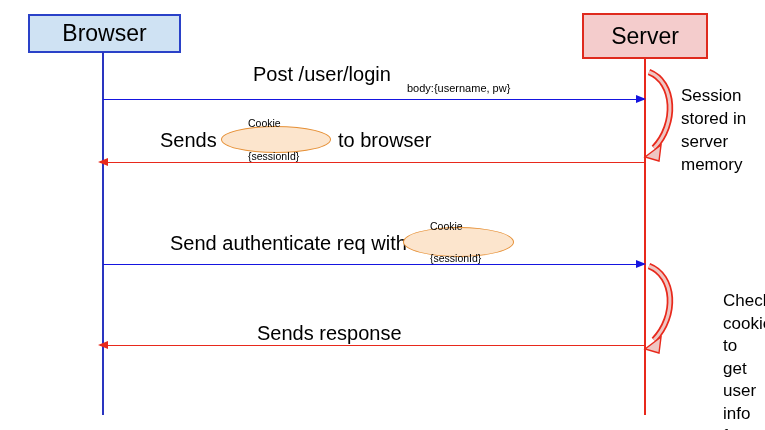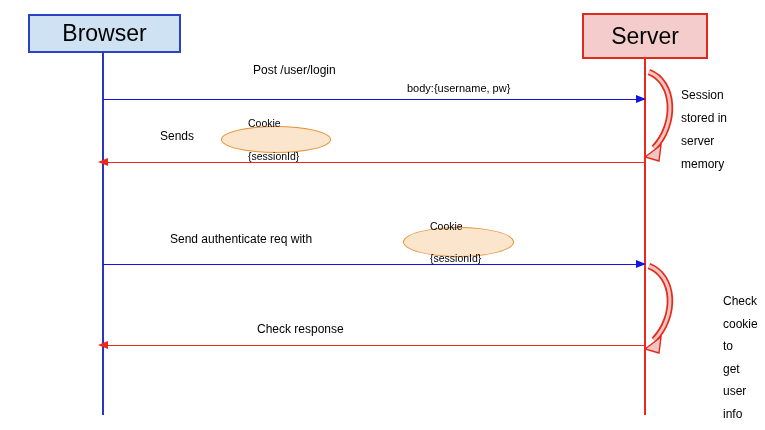--- a/index.html
+++ b/index.html
@@ -10,21 +10,21 @@
   .actor-box{
     position:absolute;display:flex;align-items:center;justify-content:center;
     font-size:23px;box-sizing:border-box;
   }
   .actor-browser{left:28px;top:14px;width:153px;height:39px;background:#cfe2f3;border:2px solid #2a41c8;}
   .actor-server{left:582px;top:13px;width:126px;height:46px;background:#f4cccc;border:2px solid #df2a1e;}
   .lifeline{position:absolute;width:2px;}
   .lifeline-browser{left:102px;top:52px;height:363px;background:#2a35c0;}
   .lifeline-server{left:644px;top:58px;height:357px;background:#e8291c;}
 
-  .msg{position:absolute;font-size:12px;white-space:nowrap;}
+  .msg{position:absolute;font-size:20px;white-space:nowrap;}
   .msg-small{position:absolute;font-size:11px;white-space:nowrap;}
 
   .arrow{position:absolute;height:0;border-top:1.6px solid;}
   .arrow-right{border-color:#1515e0;}
   .arrow-right::after{
     content:"";position:absolute;right:-2px;top:-4.6px;width:0;height:0;
     border-left:10px solid #1515e0;border-top:4px solid transparent;border-bottom:4px solid transparent;
   }
   .arrow-left{border-color:#e8291c;}
   .arrow-left::before{
@@ -33,21 +33,21 @@
   }
 
   .cookie{
     position:absolute;background:#fce5cd;border:1.5px solid #e69138;border-radius:50%;
     display:flex;flex-direction:column;justify-content:center;box-sizing:border-box;
     font-size:10.5px;line-height:12.5px;padding-left:26px;gap:20px;
   }
   .cookie-1{left:221px;top:126px;width:110px;height:27px;}
   .cookie-2{left:403px;top:227px;width:111px;height:30px;}
 
-  .note{position:absolute;font-size:12px;white-space:pre-line;}
+  .note{position:absolute;font-size:17px;white-space:pre-line;}
   .note-store{left:681px;top:84px;line-height:23px;}
   .note-check{left:679px;top:290px;line-height:22.5px;margin-left:44px;}
 
   .loop-svg{position:absolute;width:40px;height:102px;}
   .loop-1{left:642px;top:64px;}
   .loop-2{left:642px;top:258px;}
 </style>
 </head>
 <body>
 
@@ -65,20 +65,21 @@
 
   <div class="msg" style="left:253px;top:63px;">Post /user/login</div>
   <div class="msg-small" style="left:391px;top:82px;padding-left:16px;">body:{username, pw}</div>
   <div class="arrow arrow-right" style="left:103px;top:99px;width:541px;"></div>
 
   <div class="msg" style="left:160px;top:129px;">Sends</div>
   <div class="cookie cookie-1">
     <span>Cookie</span>
     <span>{sessionId}</span>
   </div>
+  <div class="msg" style="left:338px;top:129px;">to browser</div>
   <div class="arrow arrow-left" style="left:100px;top:162px;width:544px;"></div>
 
   <svg class="loop-svg loop-1" viewBox="0 0 40 102">
     <path d="M 7 8 C 33 18, 35 60, 12 84" fill="none" stroke="#e8291c" stroke-width="6.5"></path>
     <path d="M 7 8 C 33 18, 35 60, 12 84" fill="none" stroke="#efc6c2" stroke-width="3"></path>
     <polygon points="3,93 19,81 17,97" fill="#efc6c2" stroke="#e8291c" stroke-width="1.4"></polygon>
   </svg>
   <div class="note note-store">Session
 stored in
 server
@@ -95,16 +96,16 @@
     <path d="M 7 8 C 33 18, 35 58, 12 82" fill="none" stroke="#e8291c" stroke-width="6.5"></path>
     <path d="M 7 8 C 33 18, 35 58, 12 82" fill="none" stroke="#efc6c2" stroke-width="3"></path>
     <polygon points="3,91 19,79 17,95" fill="#efc6c2" stroke="#e8291c" stroke-width="1.4"></polygon>
   </svg>
   <div class="note note-check">Check
 cookie to
 get user
 info from
 session</div>
 
-  <div class="msg" style="left:257px;top:322px;">Check response</div>
+  <div class="msg" style="left:257px;top:322px;">Sends response</div>
   <div class="arrow arrow-left" style="left:100px;top:345px;width:544px;"></div>
 
 </div>
 
 </body></html>

